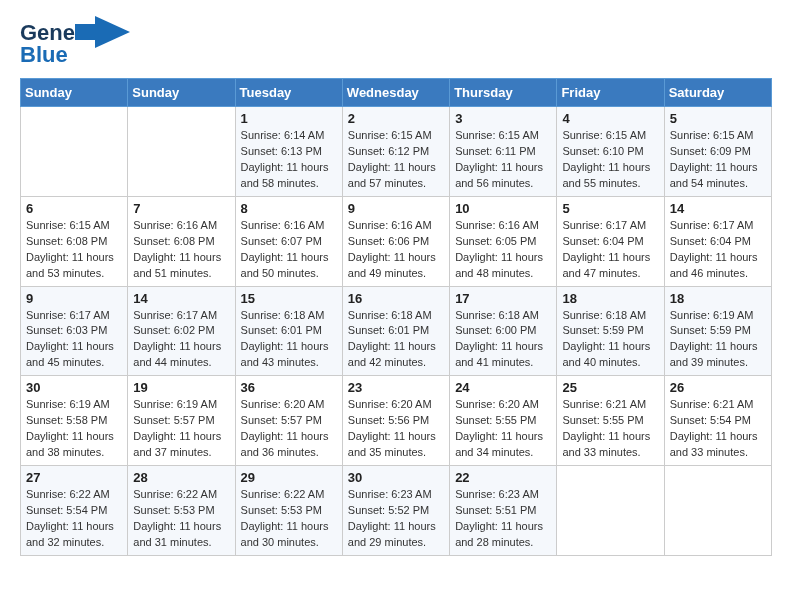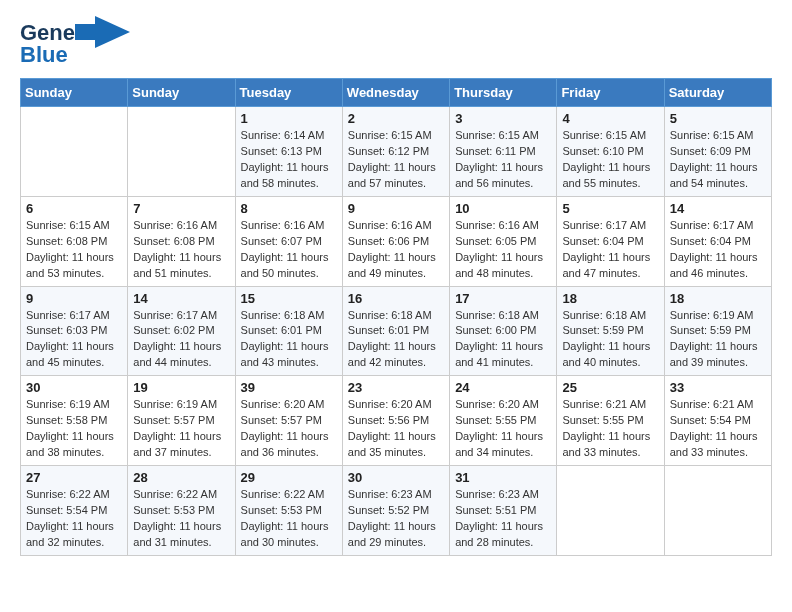--- a/index.html
+++ b/index.html
@@ -200,37 +200,37 @@
       <tr>
         <td>
           <span class="day-num">30</span>
           <div class="day-info">Sunrise: 6:19 AM<br>Sunset: 5:58 PM<br>Daylight: 11 hours and 38 minutes.</div>
         </td>
         <td>
           <span class="day-num">19</span>
           <div class="day-info">Sunrise: 6:19 AM<br>Sunset: 5:57 PM<br>Daylight: 11 hours and 37 minutes.</div>
         </td>
         <td>
-          <span class="day-num">39</span>
+          <span class="day-num">36</span>
           <div class="day-info">Sunrise: 6:20 AM<br>Sunset: 5:57 PM<br>Daylight: 11 hours and 36 minutes.</div>
         </td>
         <td>
           <span class="day-num">23</span>
           <div class="day-info">Sunrise: 6:20 AM<br>Sunset: 5:56 PM<br>Daylight: 11 hours and 35 minutes.</div>
         </td>
         <td>
           <span class="day-num">24</span>
           <div class="day-info">Sunrise: 6:20 AM<br>Sunset: 5:55 PM<br>Daylight: 11 hours and 34 minutes.</div>
         </td>
         <td>
           <span class="day-num">25</span>
           <div class="day-info">Sunrise: 6:21 AM<br>Sunset: 5:55 PM<br>Daylight: 11 hours and 33 minutes.</div>
         </td>
         <td>
-          <span class="day-num">33</span>
+          <span class="day-num">26</span>
           <div class="day-info">Sunrise: 6:21 AM<br>Sunset: 5:54 PM<br>Daylight: 11 hours and 33 minutes.</div>
         </td>
       </tr>
       <tr>
         <td>
           <span class="day-num">27</span>
           <div class="day-info">Sunrise: 6:22 AM<br>Sunset: 5:54 PM<br>Daylight: 11 hours and 32 minutes.</div>
         </td>
         <td>
           <span class="day-num">28</span>
@@ -238,20 +238,20 @@
         </td>
         <td>
           <span class="day-num">29</span>
           <div class="day-info">Sunrise: 6:22 AM<br>Sunset: 5:53 PM<br>Daylight: 11 hours and 30 minutes.</div>
         </td>
         <td>
           <span class="day-num">30</span>
           <div class="day-info">Sunrise: 6:23 AM<br>Sunset: 5:52 PM<br>Daylight: 11 hours and 29 minutes.</div>
         </td>
         <td>
-          <span class="day-num">31</span>
+          <span class="day-num">22</span>
           <div class="day-info">Sunrise: 6:23 AM<br>Sunset: 5:51 PM<br>Daylight: 11 hours and 28 minutes.</div>
         </td>
         <td class="empty"></td>
         <td class="empty"></td>
       </tr>
     </tbody>
 </table>
 
 </body></html>

